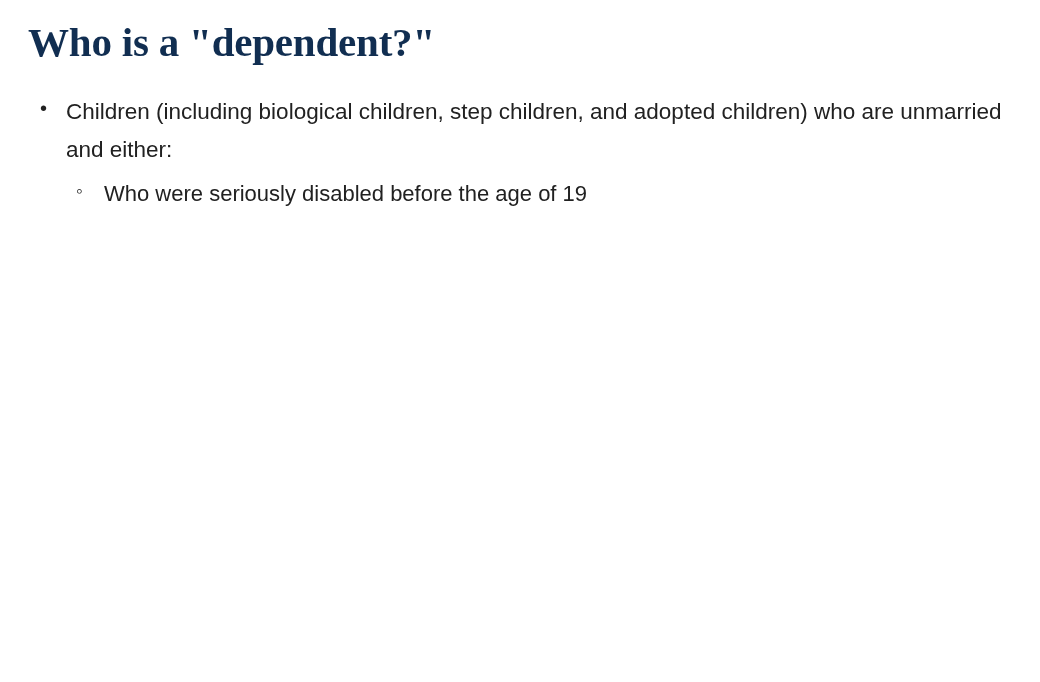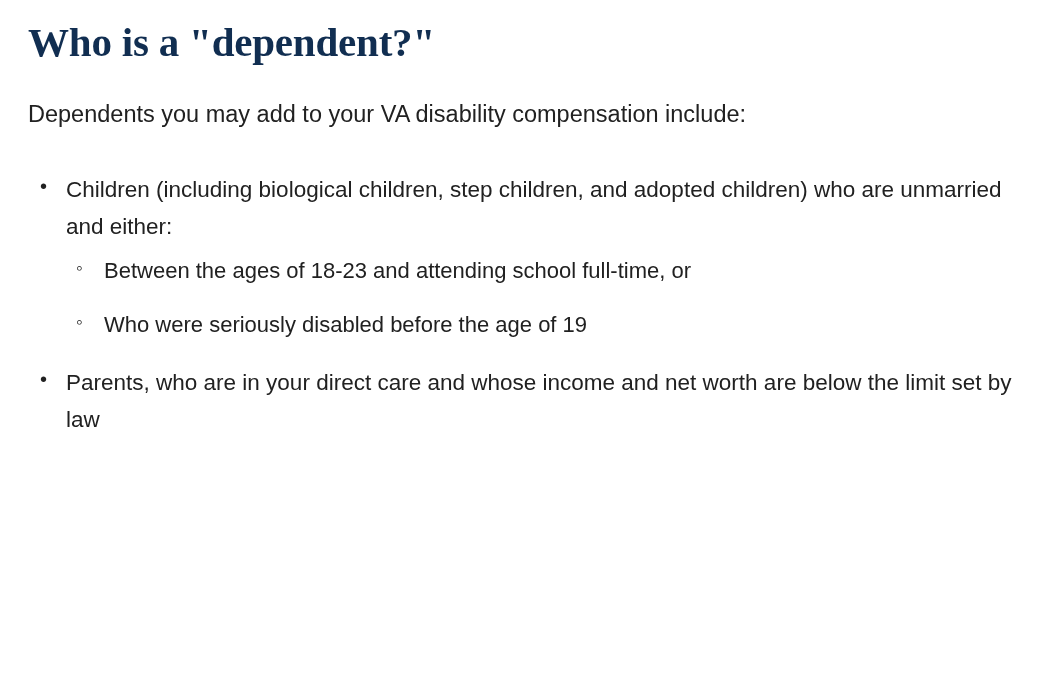--- a/index.html
+++ b/index.html
@@ -81,35 +81,28 @@
     margin-top: 22px;
   }
 </style>
 </head>
 <body>
 
 <div class="page">
 
   <h1 class="page-title">Who is a "dependent?"</h1>
 
-  <p class="intro">Dependents you may add to your VA disability compensation include:</p>
 
   <ul class="level1">
 
 
     <li>
       <span>Children (including biological children, step children, and adopted children) who are unmarried and either:</span>
       <ul class="level2">
         <li>
-          <span>Between the ages of 18-23 and attending school full-time, or</span>
-        </li>
-        <li>
           <span>Who were seriously disabled before the age of 19</span>
         </li>
       </ul>
     </li>
 
-    <li class="spacer-last">
-      <span>Parents, who are in your direct care and whose income and net worth are below the limit set by law</span>
-    </li>
 
   </ul>
 </div>
 
 </body></html>

